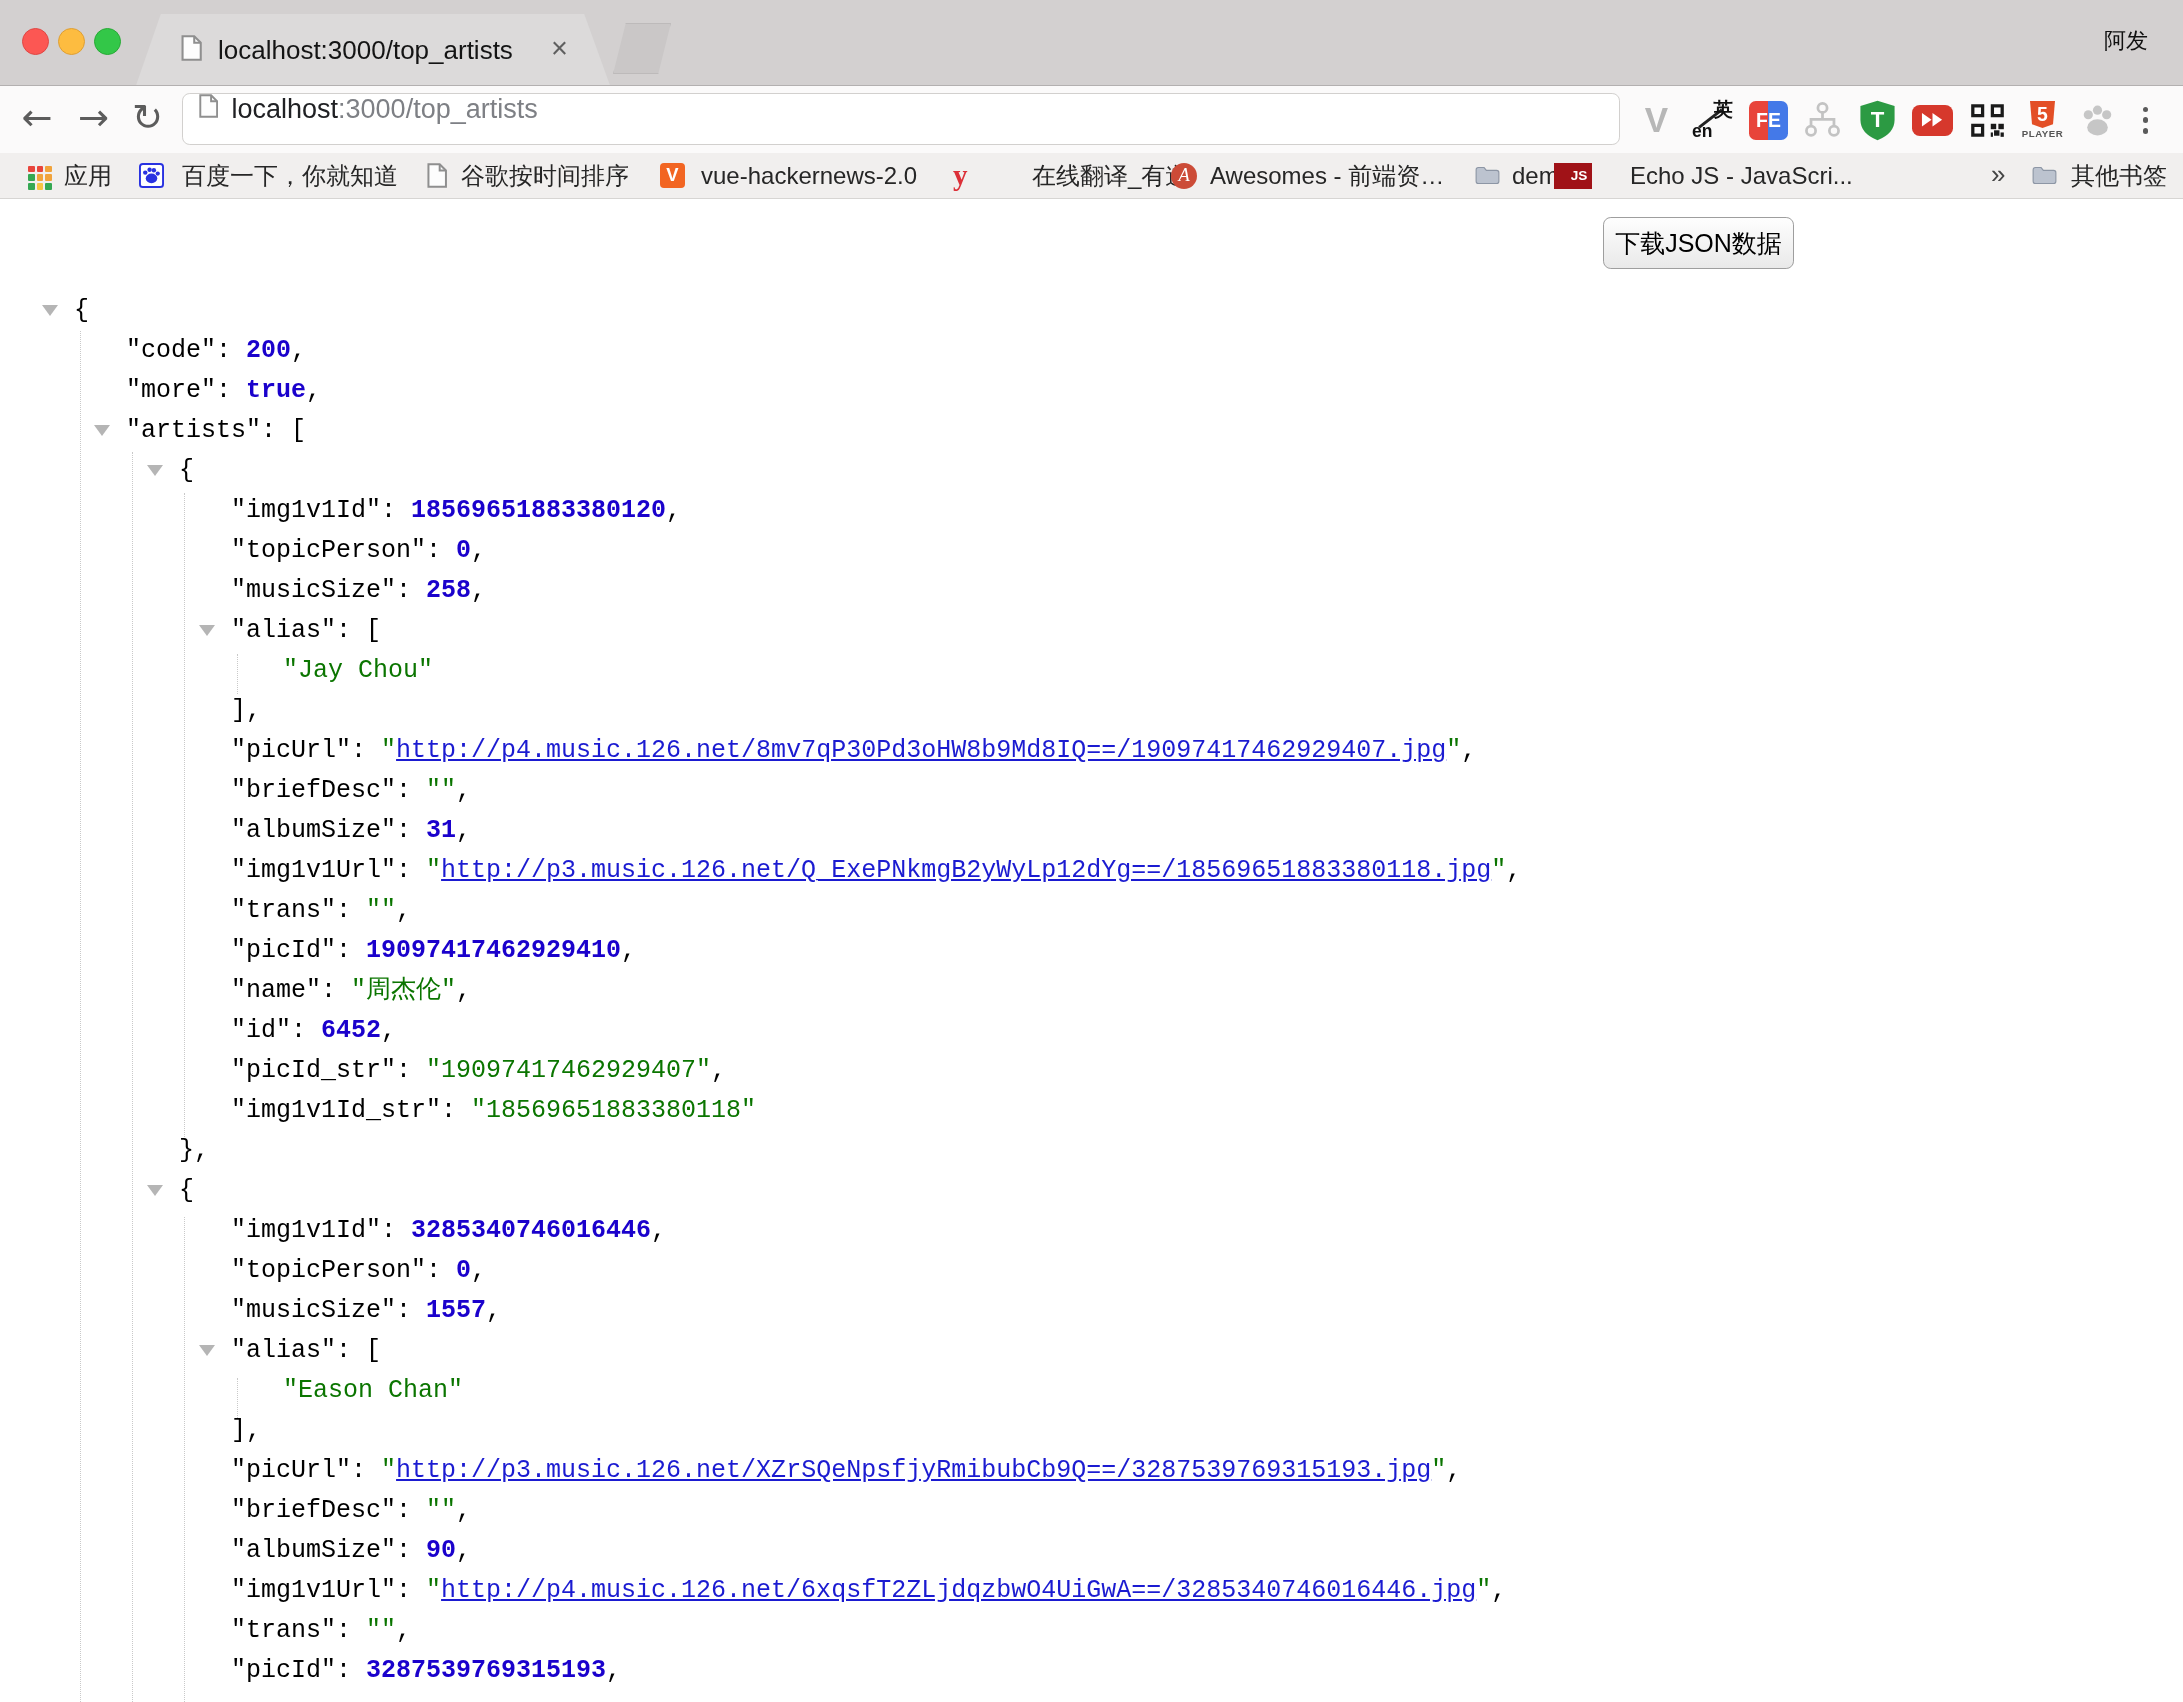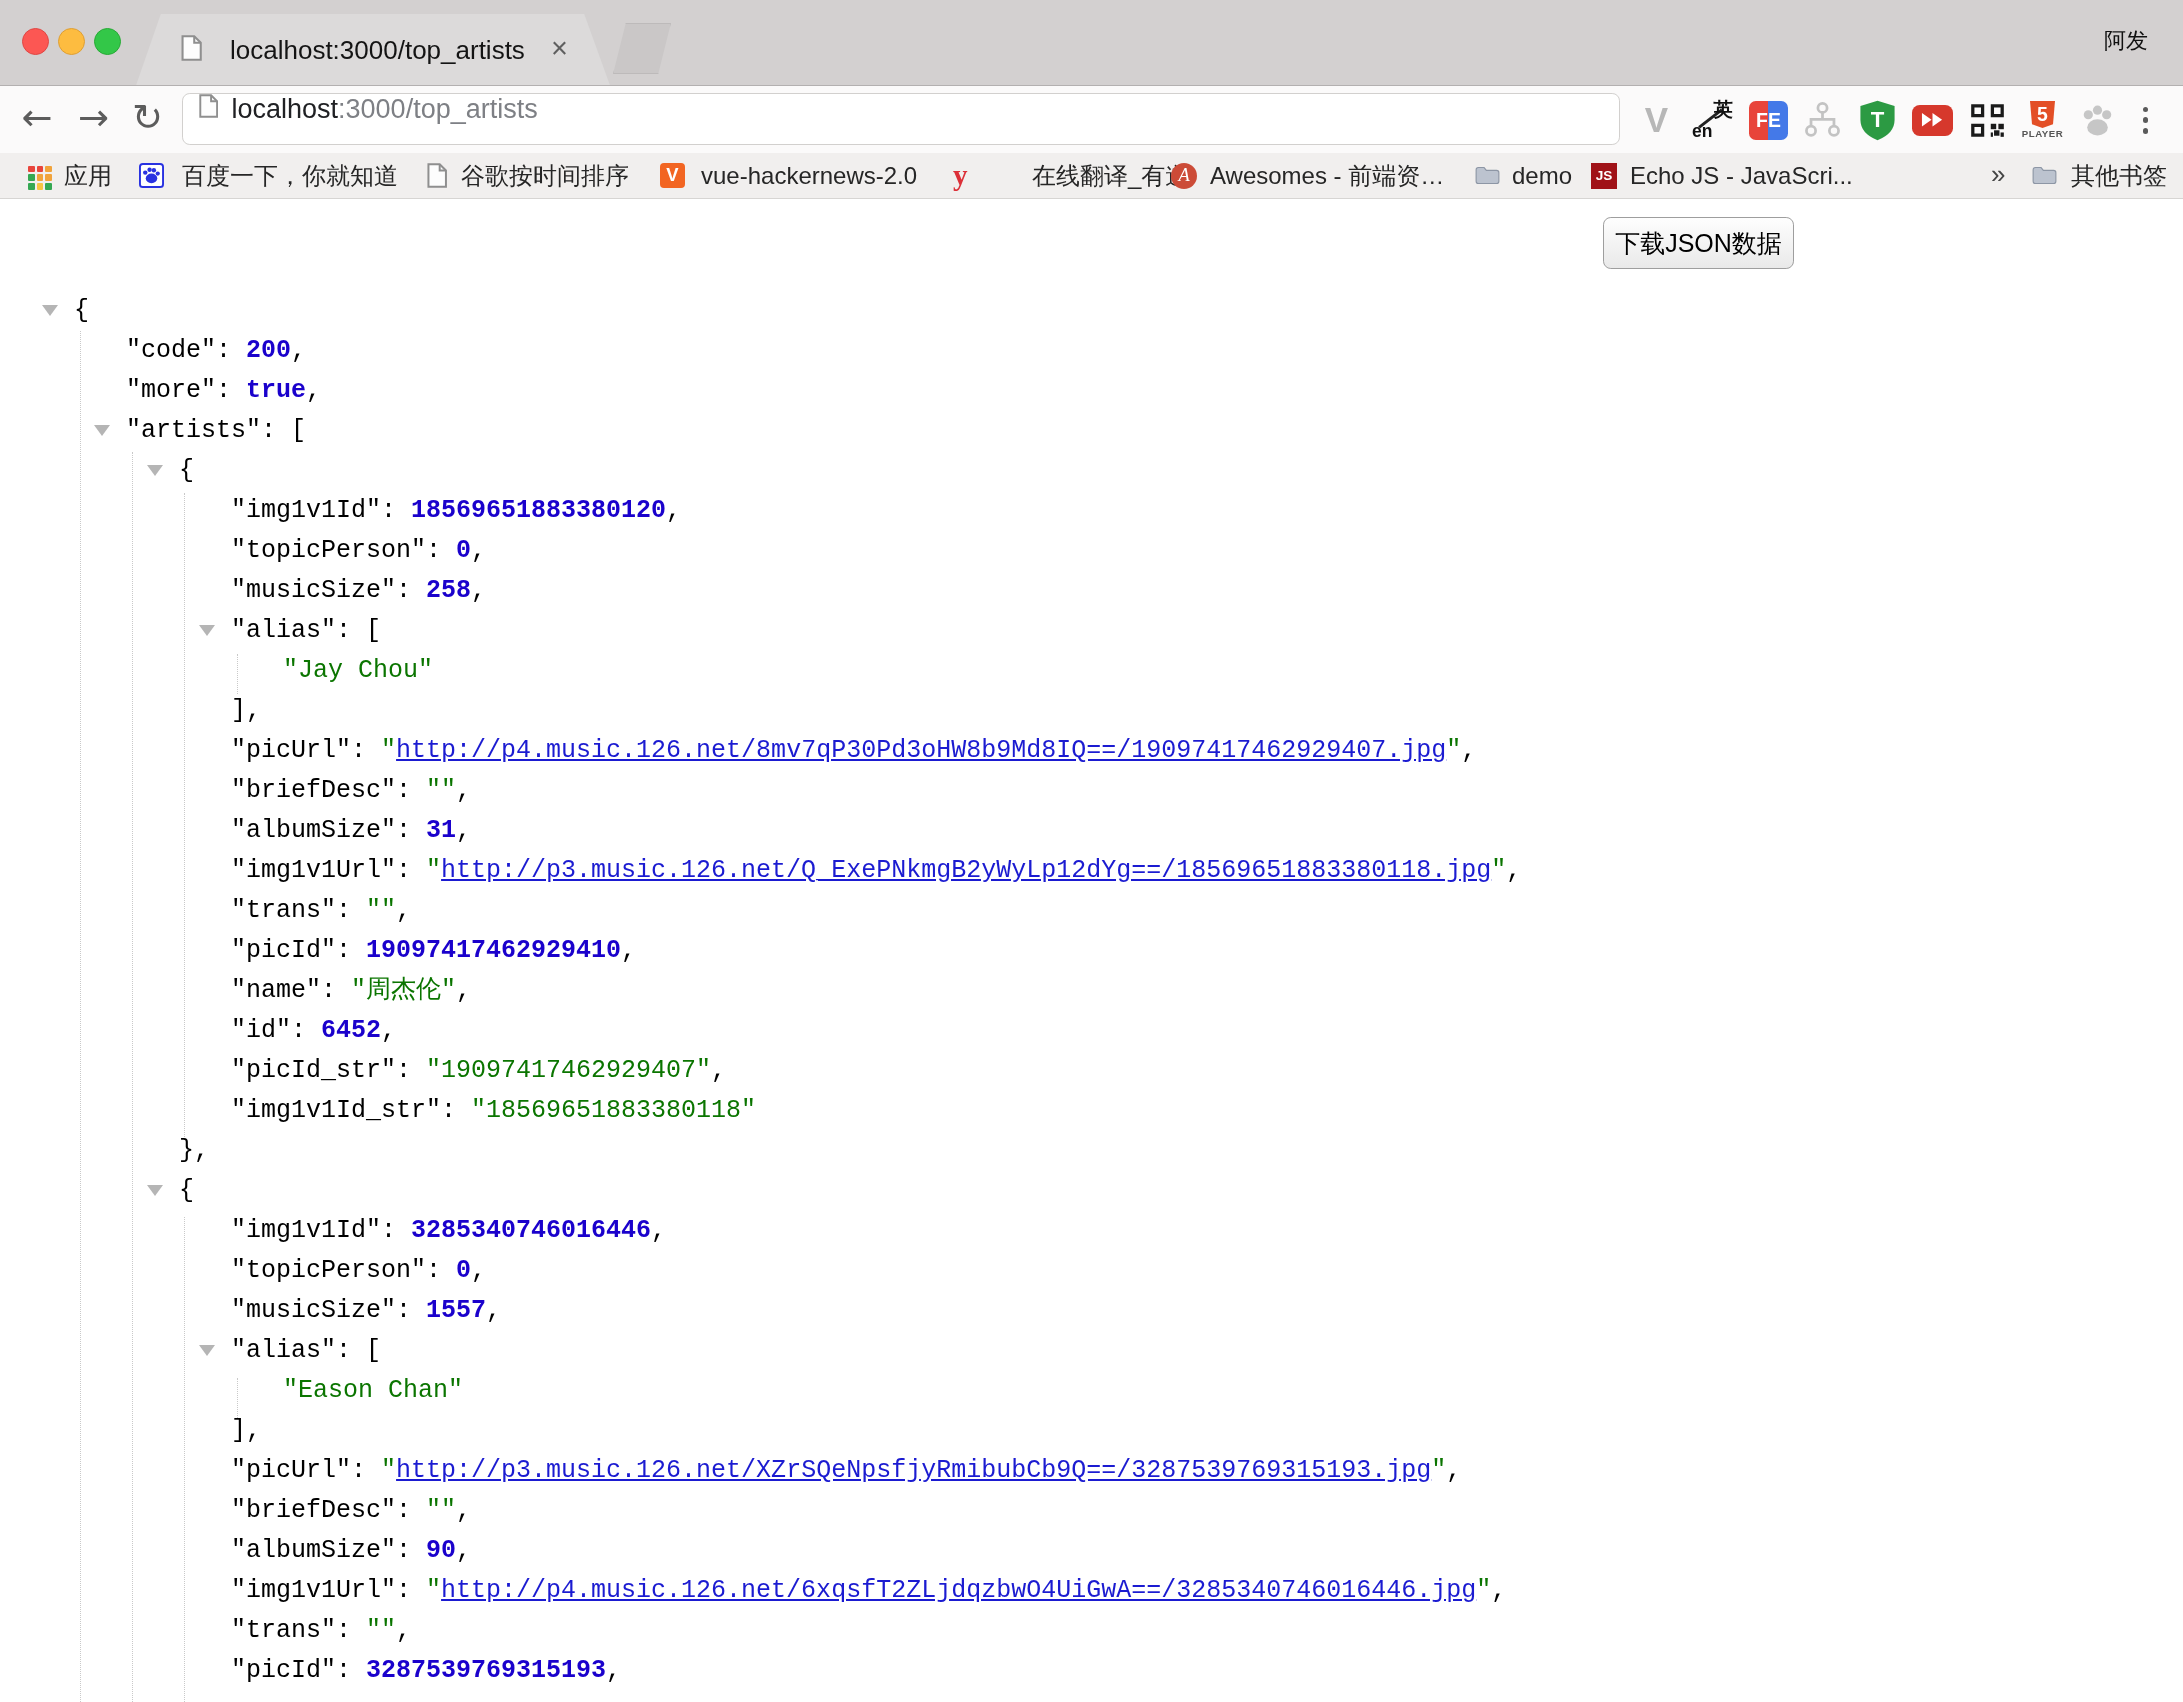--- a/index.html
+++ b/index.html
@@ -8,21 +8,21 @@
 
   
   .titlebar{position:absolute;left:0;top:0;width:2183px;height:85px;background:#d3d0d0;}
   .tl{position:absolute;top:28px;width:25px;height:25px;border-radius:50%;}
   .tl.red{left:22px;background:#fc5753;border:1px solid #df4744;}
   .tl.yellow{left:58px;background:#fdbc40;border:1px solid #de9f34;}
   .tl.green{left:94px;background:#33c748;border:1px solid #27aa35;}
   .tab{position:absolute;left:136px;top:13.6px;width:474px;height:72px;background:#dcdada;
        clip-path:polygon(0 100%,25px 0,448px 0,100% 100%);}
   .tab-fav{position:absolute;left:45px;top:21.3px;width:21.3px;height:26px;}
-  .tab-title{position:absolute;left:94px;top:0;height:72px;line-height:72px;font-size:26px;color:#141414;}
+  .tab-title{position:absolute;left:82px;top:0;height:72px;line-height:72px;font-size:26px;color:#141414;}
   .tab-close{position:absolute;left:415px;top:0;height:72px;line-height:68px;font-size:29px;color:#5f5f5f;}
   .newtab{position:absolute;left:613px;top:23px;width:56px;height:49px;background:#cac7c7;
           clip-path:polygon(22% 0,100% 0,78% 100%,0 100%);border:1px solid #bdbaba;}
   .profile{position:absolute;left:2104px;top:0;height:85px;line-height:82px;font-size:22px;color:#111;}
 
   
   .toolbar{position:absolute;left:0;top:85px;width:2183px;height:68px;background:#fbfafa;border-top:1px solid #b3b0b0;box-sizing:border-box;}
   .nav{position:absolute;top:0;height:68px;line-height:64px;font-size:37px;color:#5c5c5c;text-align:center;width:43px;
        font-family:"DejaVu Sans",sans-serif;}
   .omnibox{position:absolute;left:182px;top:6.8px;width:1438px;height:52px;background:#fff;border:1.9px solid #d2d0ce;
@@ -228,21 +228,21 @@
     <span class="bm-label" style="left:984px;margin-left:48px;">在线翻译_有道</span>
 
     <span class="bm-ic aw-ic" style="left:1171px;">A</span>
     <span class="bm-label" style="left:1210px;">Awesomes - 前端资…</span>
 
     <svg class="bm-ic" style="left:1475px;" viewBox="0 0 22 18">
       <path d="M1 4 a2 2 0 0 1 2 -2 h5 l2 2.5 h9 a2 2 0 0 1 2 2 V14 a2 2 0 0 1 -2 2 H3 a2 2 0 0 1 -2 -2 z" fill="#bcc3cf" stroke="#8d96a5"></path>
     </svg>
     <span class="bm-label" style="left:1512px;">demo</span>
 
-    <span class="bm-ic js-ic" style="left:1591px;">JS</span>
+    <span class="bm-ic js-ic" style="left:1554px;padding-left:12px;">JS</span>
     <span class="bm-label" style="left:1630px;">Echo JS - JavaScri...</span>
 
     <span class="chev" style="left:1991px;">»</span>
 
     <svg class="bm-ic" style="left:2032px;" viewBox="0 0 22 18">
       <path d="M1 4 a2 2 0 0 1 2 -2 h5 l2 2.5 h9 a2 2 0 0 1 2 2 V14 a2 2 0 0 1 -2 2 H3 a2 2 0 0 1 -2 -2 z" fill="#bcc3cf" stroke="#8d96a5"></path>
     </svg>
     <span class="bm-label" style="left:2071px;">其他书签</span>
   </div>
 

